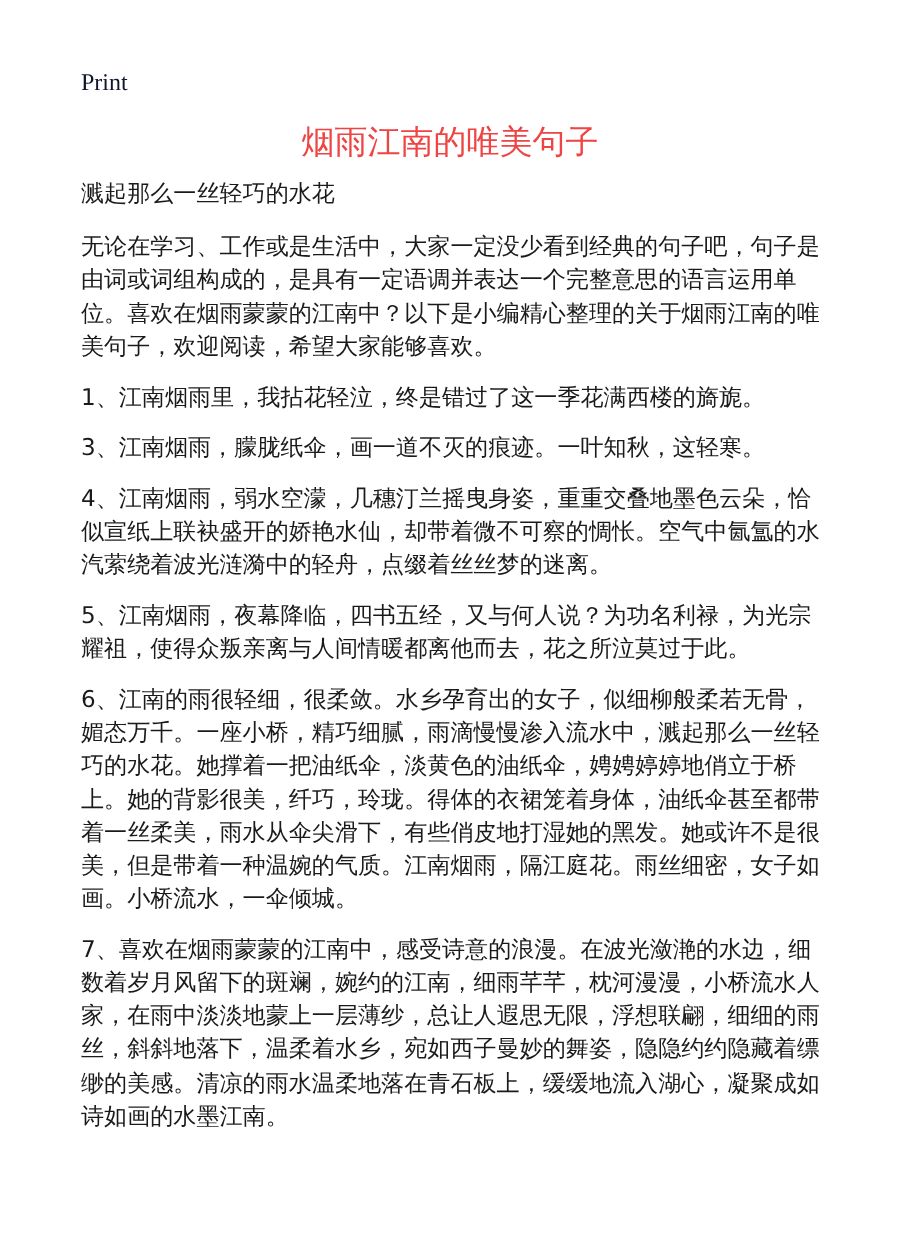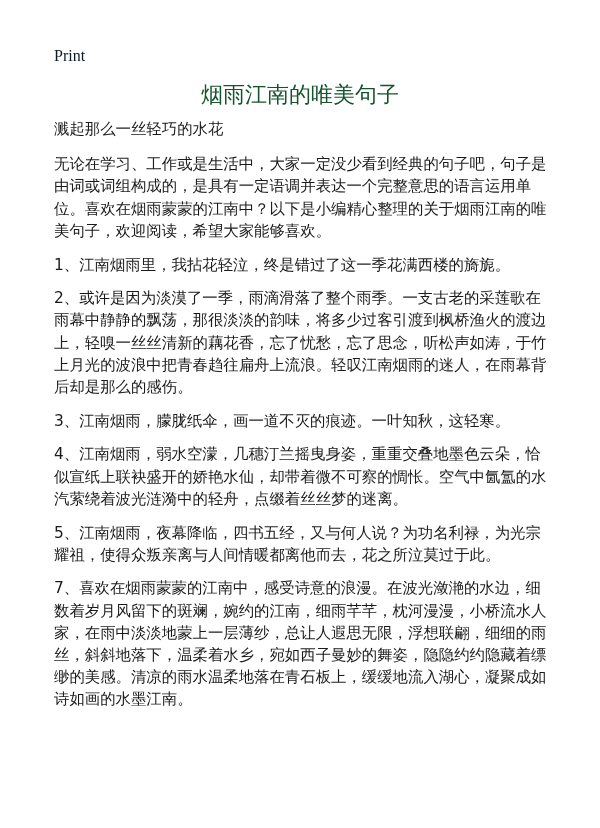--- a/index.html
+++ b/index.html
@@ -1,30 +1,30 @@
 <!DOCTYPE html>
 <html><head>
 <meta charset="utf-8">
 <style>
   html, body { margin:0; padding:0; background:#ffffff; }
   body { width:600px; height:828px; overflow:hidden; position:relative; color:#111; }
   .print { position:absolute; left:54px; top:47px; font-family:"Liberation Serif", serif; font-size:16px; color:#0f172a; }
-  .title { position:absolute; left:0; width:600px; top:80px; text-align:center; font-family:"DejaVu Sans", sans-serif; font-size:22px; color:#14532d; }
+  .title { position:absolute; left:0; width:600px; top:80px; text-align:center; font-family:"DejaVu Sans", sans-serif; font-size:22px; color:#ef4444; }
   .content { position:absolute; left:54px; top:118px; width:500px; font-family:"DejaVu Sans", sans-serif; font-size:15.4px; line-height:22.2px; color:#1a1a1a; }
   .content p { margin:0 0 11.5px 0; }
   .subtitle { margin-bottom:13px !important; }
 </style>
 </head>
 <body>
 
 <div class="print">Print</div>
 <div class="title">烟雨江南的唯美句子</div>
 <div class="content">
   <p class="subtitle">溅起那么一丝轻巧的水花</p>
   <p>无论在学习、工作或是生活中，大家一定没少看到经典的句子吧，句子是由词或词组构成的，是具有一定语调并表达一个完整意思的语言运用单位。喜欢在烟雨蒙蒙的江南中？以下是小编精心整理的关于烟雨江南的唯美句子，欢迎阅读，希望大家能够喜欢。</p>
   <p>1、江南烟雨里，我拈花轻泣，终是错过了这一季花满西楼的旖旎。</p>
-  <p>2、或许是因为淡漠了一季，雨滴滑落了整个雨季。一支古老的采莲歌在雨幕中静静的飘荡，那很淡淡的韵味，将多少过客引渡到枫桥渔火的渡边上，轻嗅一丝丝清新的藕花香，忘了忧愁，忘了思念，听松声如涛，于竹上月光的波浪中把青春趋往扁舟上流浪。轻叹江南烟雨的迷人，在雨幕背后却是那么的感伤。</p>
   <p>3、江南烟雨，朦胧纸伞，画一道不灭的痕迹。一叶知秋，这轻寒。</p>
   <p>4、江南烟雨，弱水空濛，几穗汀兰摇曳身姿，重重交叠地墨色云朵，恰似宣纸上联袂盛开的娇艳水仙，却带着微不可察的惆怅。空气中氤氲的水汽萦绕着波光涟漪中的轻舟，点缀着丝丝梦的迷离。</p>
   <p>5、江南烟雨，夜幕降临，四书五经，又与何人说？为功名利禄，为光宗耀祖，使得众叛亲离与人间情暖都离他而去，花之所泣莫过于此。</p>
+  <p>6、江南的雨很轻细，很柔敛。水乡孕育出的女子，似细柳般柔若无骨，媚态万千。一座小桥，精巧细腻，雨滴慢慢渗入流水中，溅起那么一丝轻巧的水花。她撑着一把油纸伞，淡黄色的油纸伞，娉娉婷婷地俏立于桥上。她的背影很美，纤巧，玲珑。得体的衣裙笼着身体，油纸伞甚至都带着一丝柔美，雨水从伞尖滑下，有些俏皮地打湿她的黑发。她或许不是很美，但是带着一种温婉的气质。江南烟雨，隔江庭花。雨丝细密，女子如画。小桥流水，一伞倾城。</p>
   <p>7、喜欢在烟雨蒙蒙的江南中，感受诗意的浪漫。在波光潋滟的水边，细数着岁月风留下的斑斓，婉约的江南，细雨芊芊，枕河漫漫，小桥流水人家，在雨中淡淡地蒙上一层薄纱，总让人遐思无限，浮想联翩，细细的雨丝，斜斜地落下，温柔着水乡，宛如西子曼妙的舞姿，隐隐约约隐藏着缥缈的美感。清凉的雨水温柔地落在青石板上，缓缓地流入湖心，凝聚成如诗如画的水墨江南。</p>
 
 </div>
 
 </body></html>

